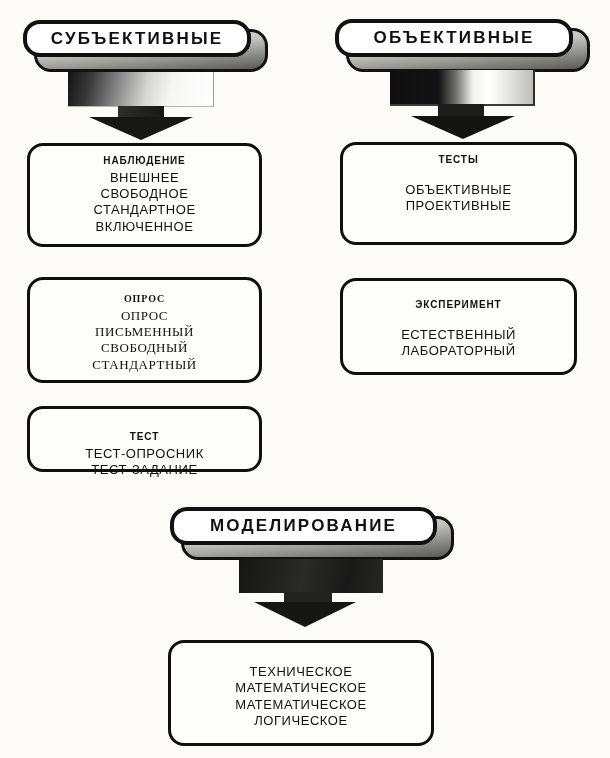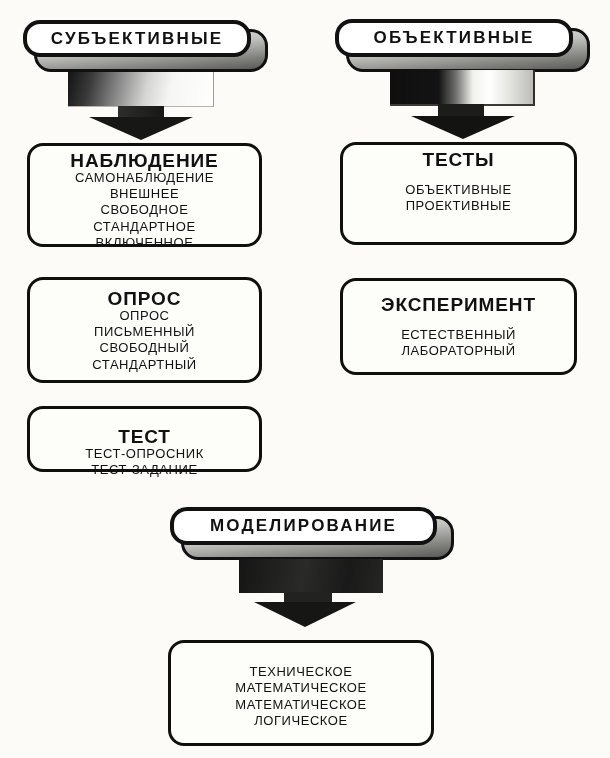--- a/index.html
+++ b/index.html
@@ -56,25 +56,25 @@
   .head-right{left:411px;top:116px;border-top:23px solid #131311;}
   .head-bottom{left:254px;top:602px;border-left:51px solid transparent;border-right:51px solid transparent;border-top:25px solid #161614;}
 
   
   .box{
     position:absolute;box-sizing:border-box;
     border:3px solid #0f0f0d;border-radius:16px;background:#fdfdfa;
     display:flex;flex-direction:column;align-items:center;
     text-align:center;
   }
-  .box-title{font-weight:bold;font-size:19px;letter-spacing:.9px;line-height:16.5px;white-space:nowrap;}
+  .box-title{font-weight:bold;font-size:10px;letter-spacing:.9px;line-height:16.5px;white-space:nowrap;}
   .box-lines{display:flex;flex-direction:column;align-items:center;}
   .box-lines .line{font-size:13px;letter-spacing:.55px;line-height:16.4px;white-space:nowrap;}
   .box-observation{left:27px;top:143px;width:235px;height:104px;padding-top:7px;}
-  .box-survey{left:27px;top:277px;width:235px;height:106px;padding-top:11px;}
+  .box-survey{left:27px;top:277px;width:235px;height:106px;padding-top:11px;font-family:Liberation Serif, serif;}
   .box-test{left:27px;top:406px;width:235px;height:66px;padding-top:20px;}
   .box-tests{left:340px;top:142px;width:237px;height:103px;padding-top:7px;}
   .box-experiment{left:340px;top:278px;width:237px;height:97px;padding-top:16px;}
   .box-modeling-types{left:168px;top:640px;width:266px;height:106px;padding-top:21px;}
   .box-tests .box-lines,.box-experiment .box-lines{margin-top:13px;}
 </style>
 </head>
 <body style="--ink: #111111; --paper: #fcfbf8;">
 
 <div class="canvas">
@@ -97,21 +97,20 @@
   <div class="arrow-part stem stem-left"></div>
   <div class="arrow-part head head-left"></div>
 
   <div class="arrow-part band-right"></div>
   <div class="arrow-part stem stem-right"></div>
   <div class="arrow-part head head-right"></div>
 
   <div class="box box-observation">
     <div class="box-title">НАБЛЮДЕНИЕ</div>
     <div class="box-lines">
-        <div class="line">САМОНАБЛЮДЕНИЕ</div>
         <div class="line">ВНЕШНЕЕ</div>
         <div class="line">СВОБОДНОЕ</div>
         <div class="line">СТАНДАРТНОЕ</div>
         <div class="line">ВКЛЮЧЕННОЕ</div>
       </div>
   </div>
 
   <div class="box box-survey">
     <div class="box-title">ОПРОС</div>
     <div class="box-lines">

